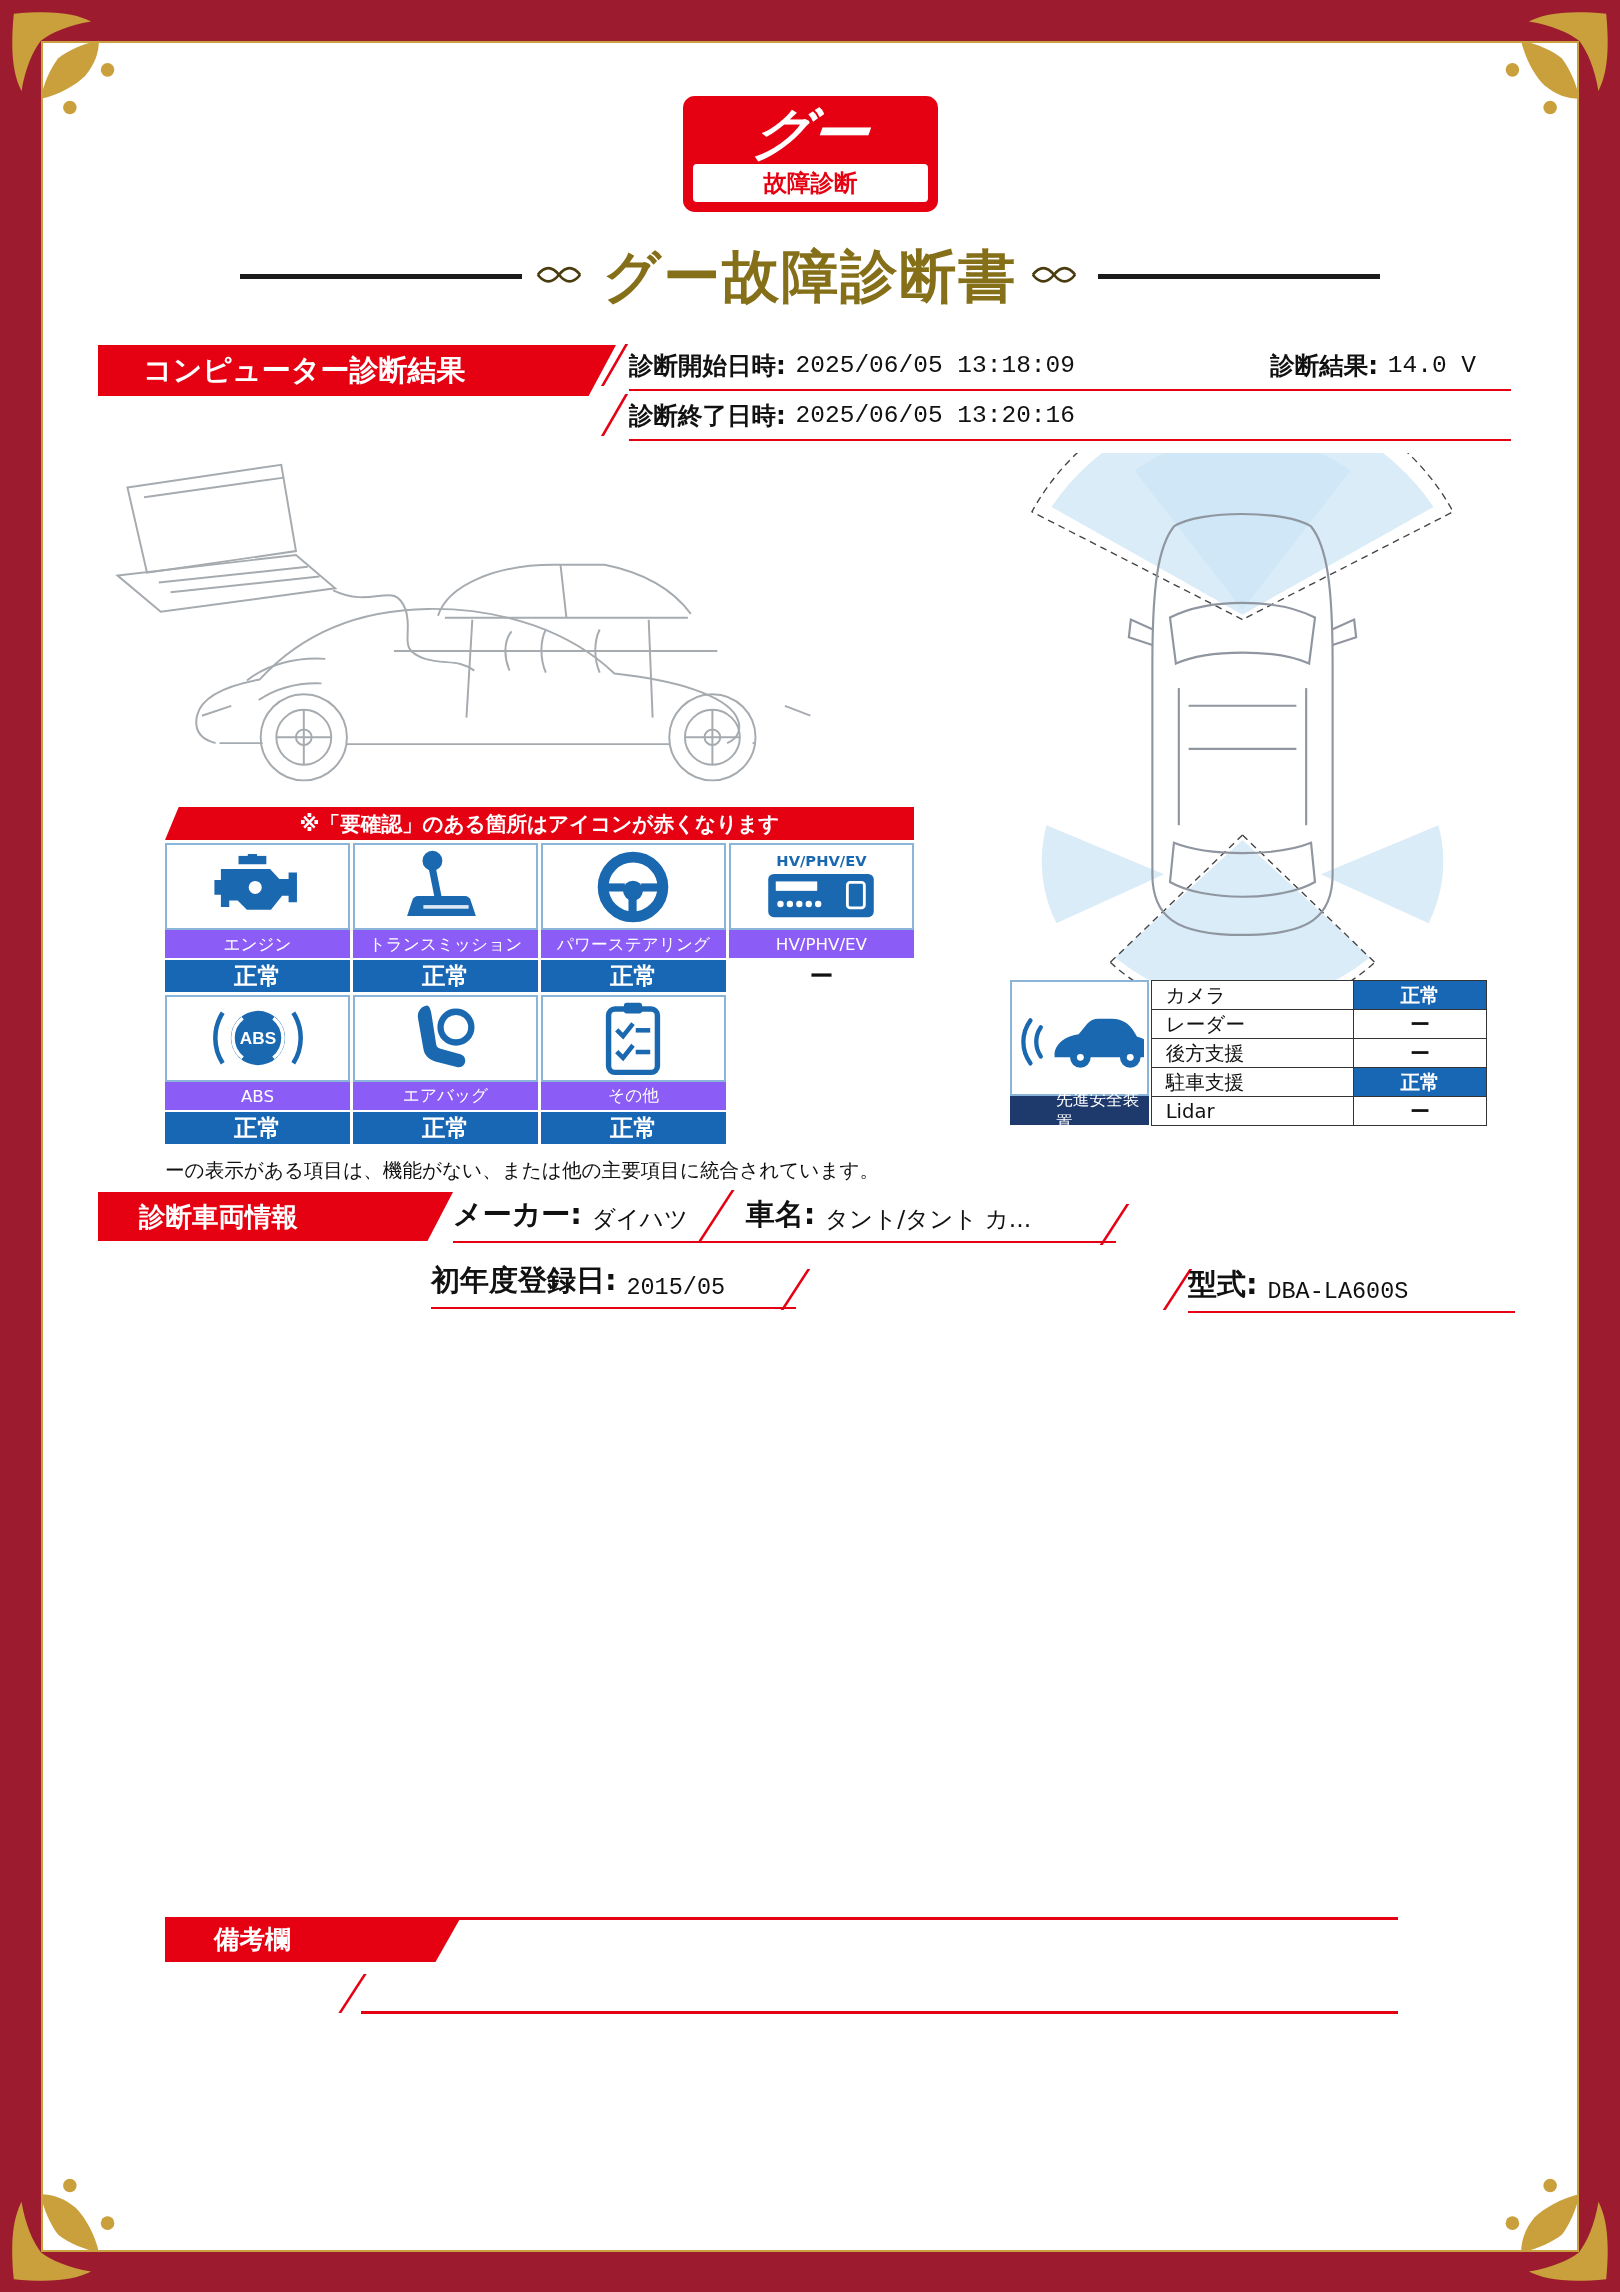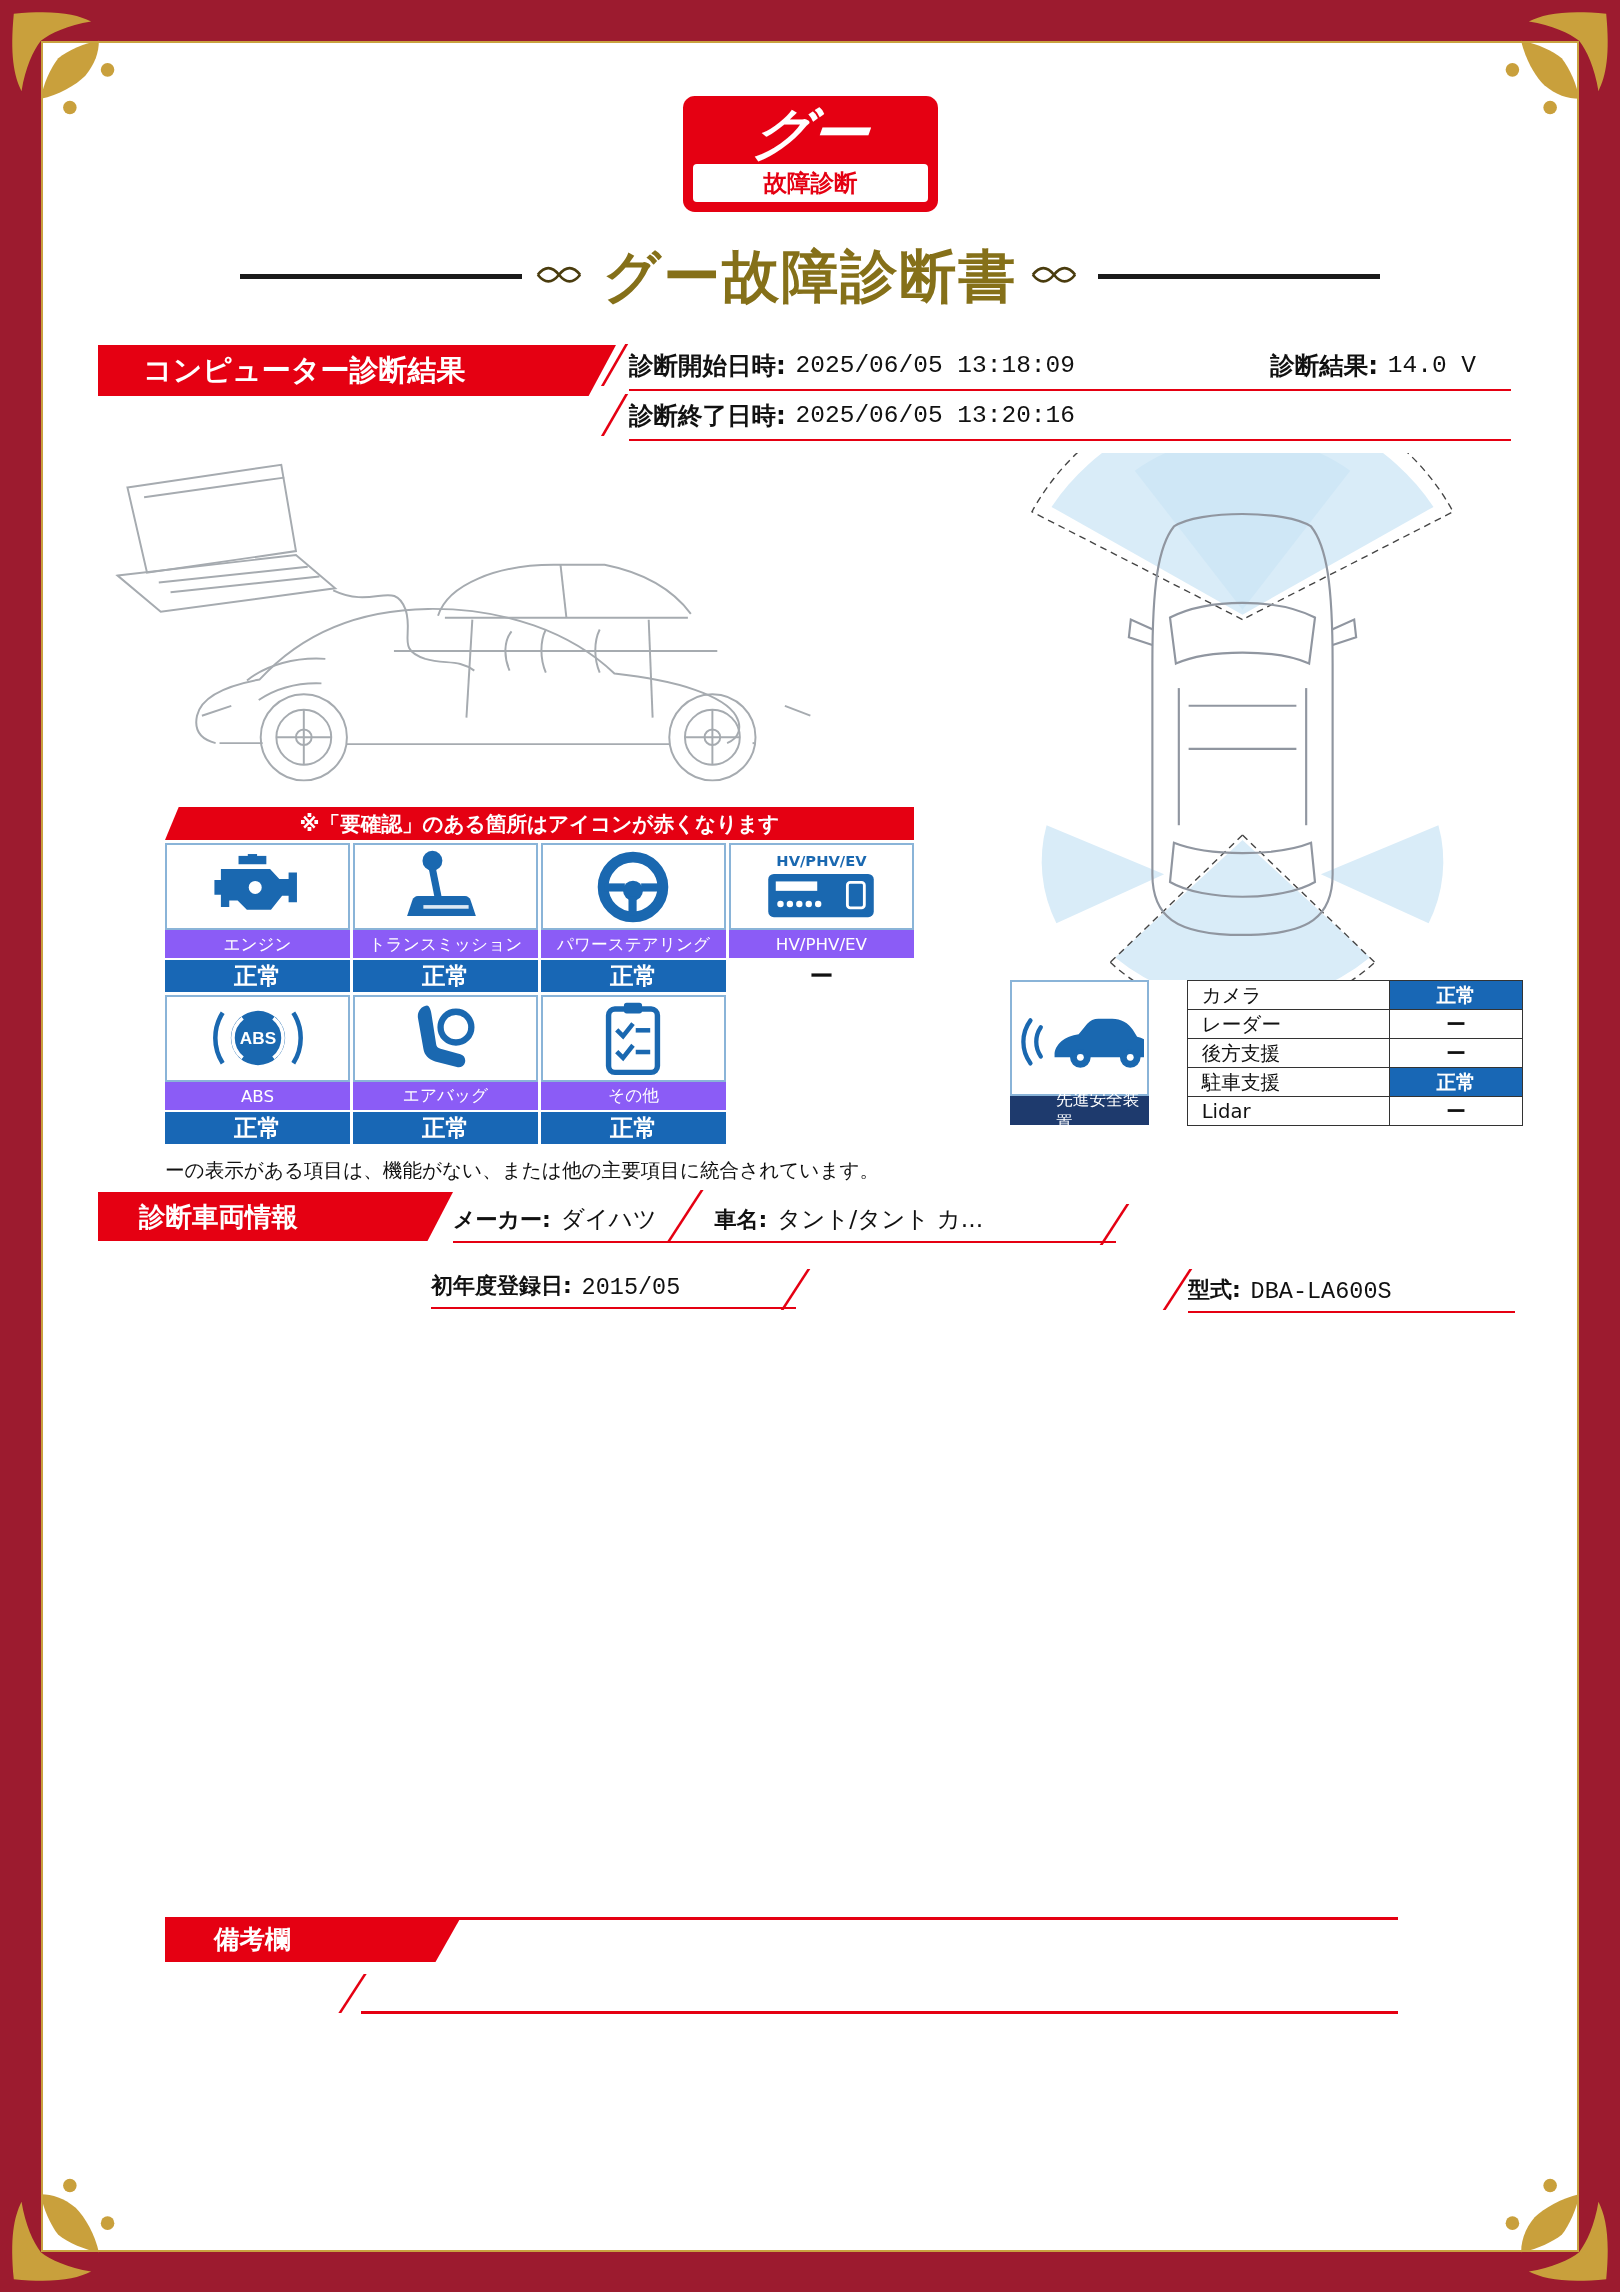--- a/index.html
+++ b/index.html
@@ -59,31 +59,31 @@
   .header-cell{background:linear-gradient(115deg,#0d1b49 0%,#172a6c 40%,#3d5095 50%,#172a6c 60%,#0d1b49 100%);
         color:#fff;font-size:29px;font-weight:bold;display:flex;flex-direction:column;justify-content:center;padding-left:17.6px;gap:7.8px;}
   .hv-text{font-size:14.7px;font-weight:bold;color:#1a68b0;margin-bottom:3.9px;}
   .footnote{position:absolute;left:165px;top:1157px;font-size:19.6px;color:#111;}
 
   
   .safety{position:absolute;left:1010px;top:980px;display:flex;}
   .s-iconcell{width:139px;display:flex;flex-direction:column;margin-right:2px;}
   .s-iconbox{height:116px;border:2px solid #8ab4d8;background:#fff;display:flex;align-items:center;justify-content:center;box-sizing:border-box;}
   .s-iconlabel{height:29px;background:#1e3a6d;color:#fff;font-size:16.7px;display:flex;align-items:center;justify-content:center;padding-left:46px;}
-  .s-table{display:flex;flex-direction:column;border-top:1.5px solid #333;border-left:1.5px solid #333;height:145px;margin-left:36px;}
+  .s-table{display:flex;flex-direction:column;border-top:1.5px solid #333;border-left:1.5px solid #333;height:145px;}
   .s-row{display:flex;flex:1;}
   .s-label{width:202px;border-right:1.5px solid #333;border-bottom:1.5px solid #333;display:flex;align-items:center;padding-left:13.7px;font-size:19.6px;background:#fff;box-sizing:border-box;}
   .s-status{width:133px;border-right:1.5px solid #333;border-bottom:1.5px solid #333;display:flex;align-items:center;justify-content:center;font-size:19.6px;font-weight:bold;box-sizing:border-box;}
 
   
   .veh-row{position:absolute;border-bottom:2.9px solid #e50012;display:flex;align-items:flex-end;padding-bottom:5.9px;box-sizing:border-box;}
   .veh-row1{left:453px;top:1190px;width:663px;height:53px;}
   .veh-row2a{left:431px;top:1258px;width:365px;height:51px;}
   .veh-row2b{left:1188px;top:1262px;width:327px;height:51px;}
-  .f-lbl{font-weight:bold;font-size:22px;margin-right:9.8px;white-space:nowrap;}
+  .f-lbl{font-weight:bold;font-size:29px;margin-right:9.8px;white-space:nowrap;}
   .f-val{font-size:23.5px;white-space:nowrap;}
   .vslash{width:2.9px;background:#e50012;transform:skewX(-33deg);align-self:stretch;margin:0 27.4px -5.9px 27.4px;}
   .endslash{position:absolute;width:2.9px;height:41px;background:#e50012;transform:skewX(-33deg);}
 
   
   .rem-line{position:absolute;background:#e50012;height:2.9px;}
   .rem-line1{left:459px;top:1917px;width:939px;}
   .rem-line2{left:361px;top:2011px;width:1037px;}
   .rem-slash{position:absolute;left:351px;top:1974px;width:2.9px;height:39px;background:#e50012;transform:skewX(-33deg);}
 </style>

